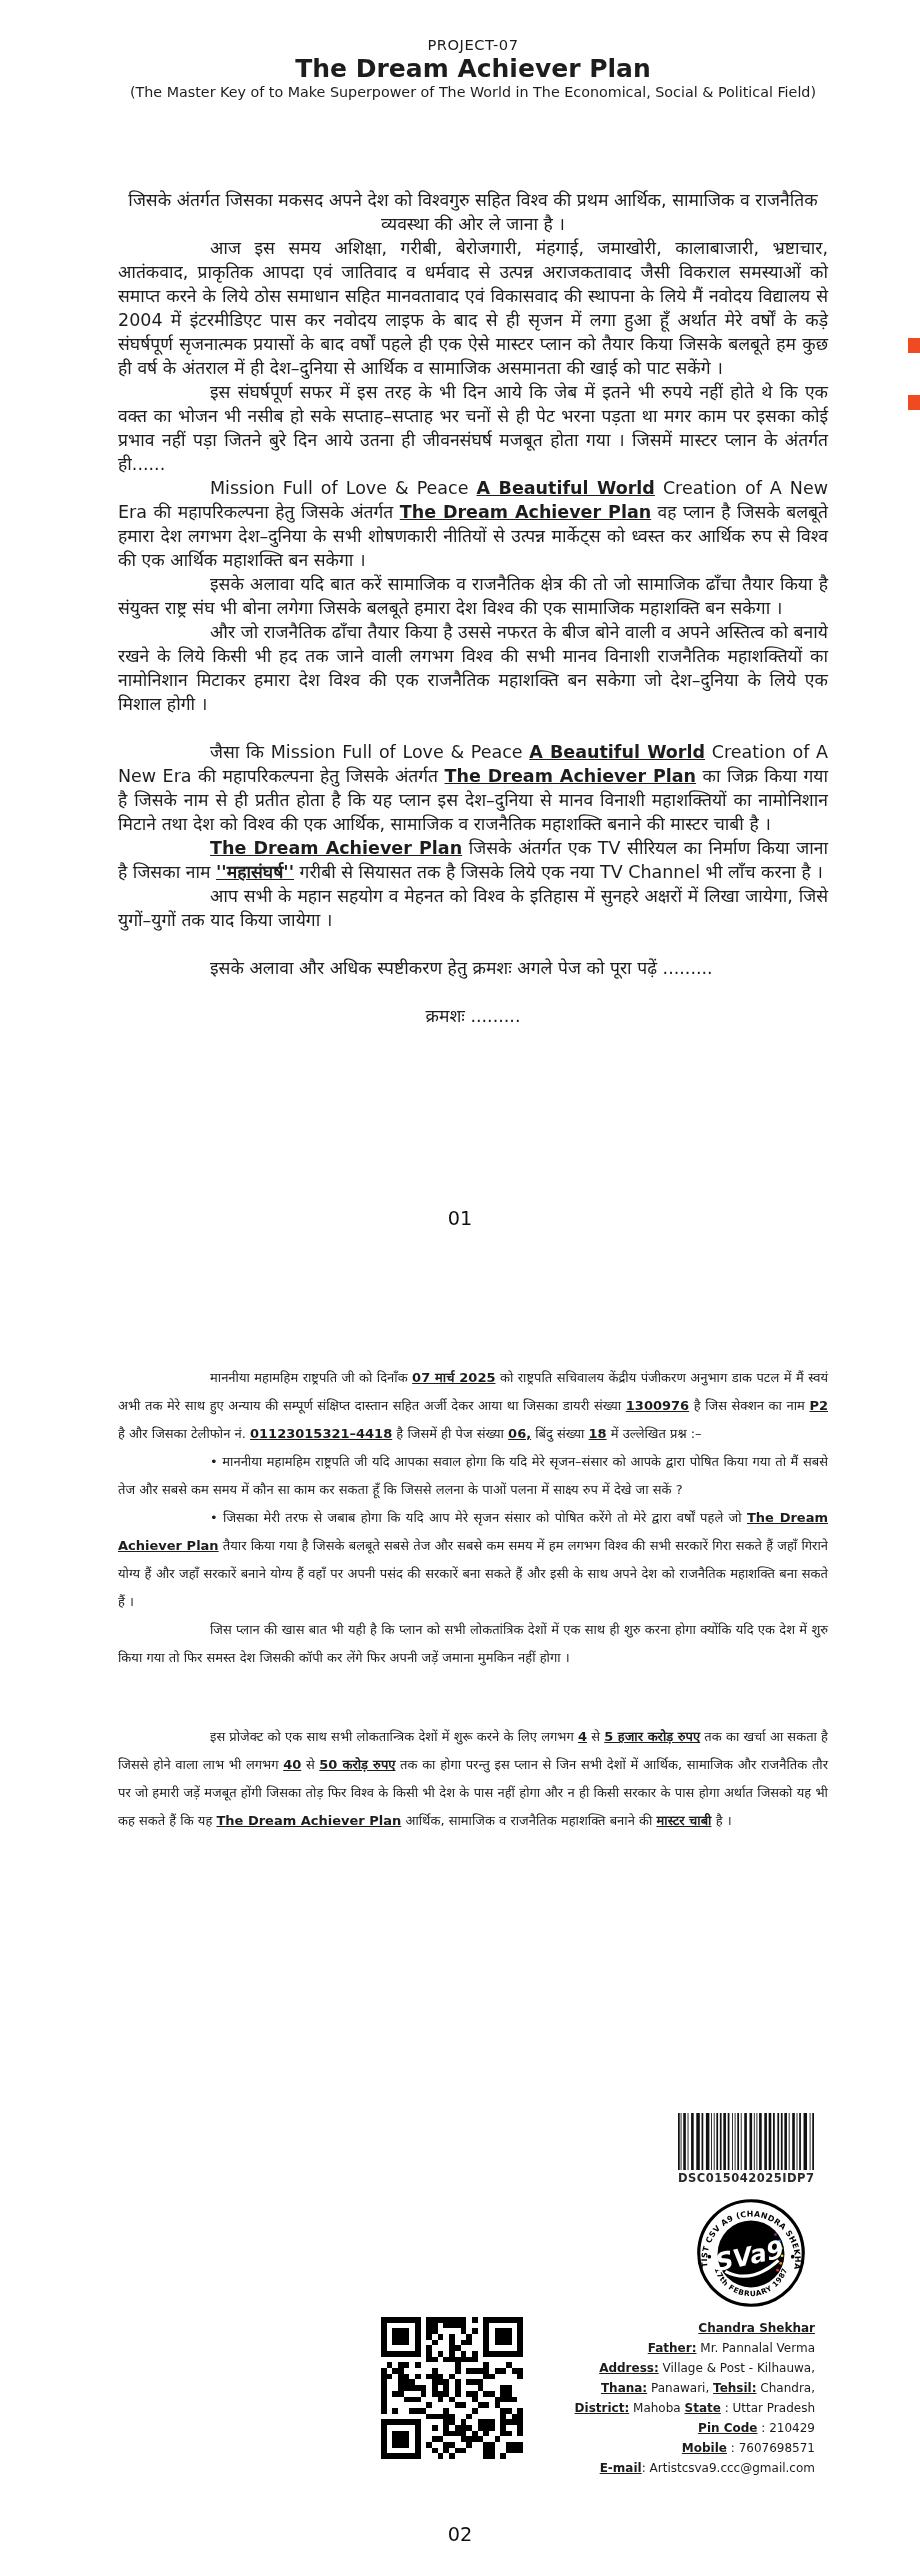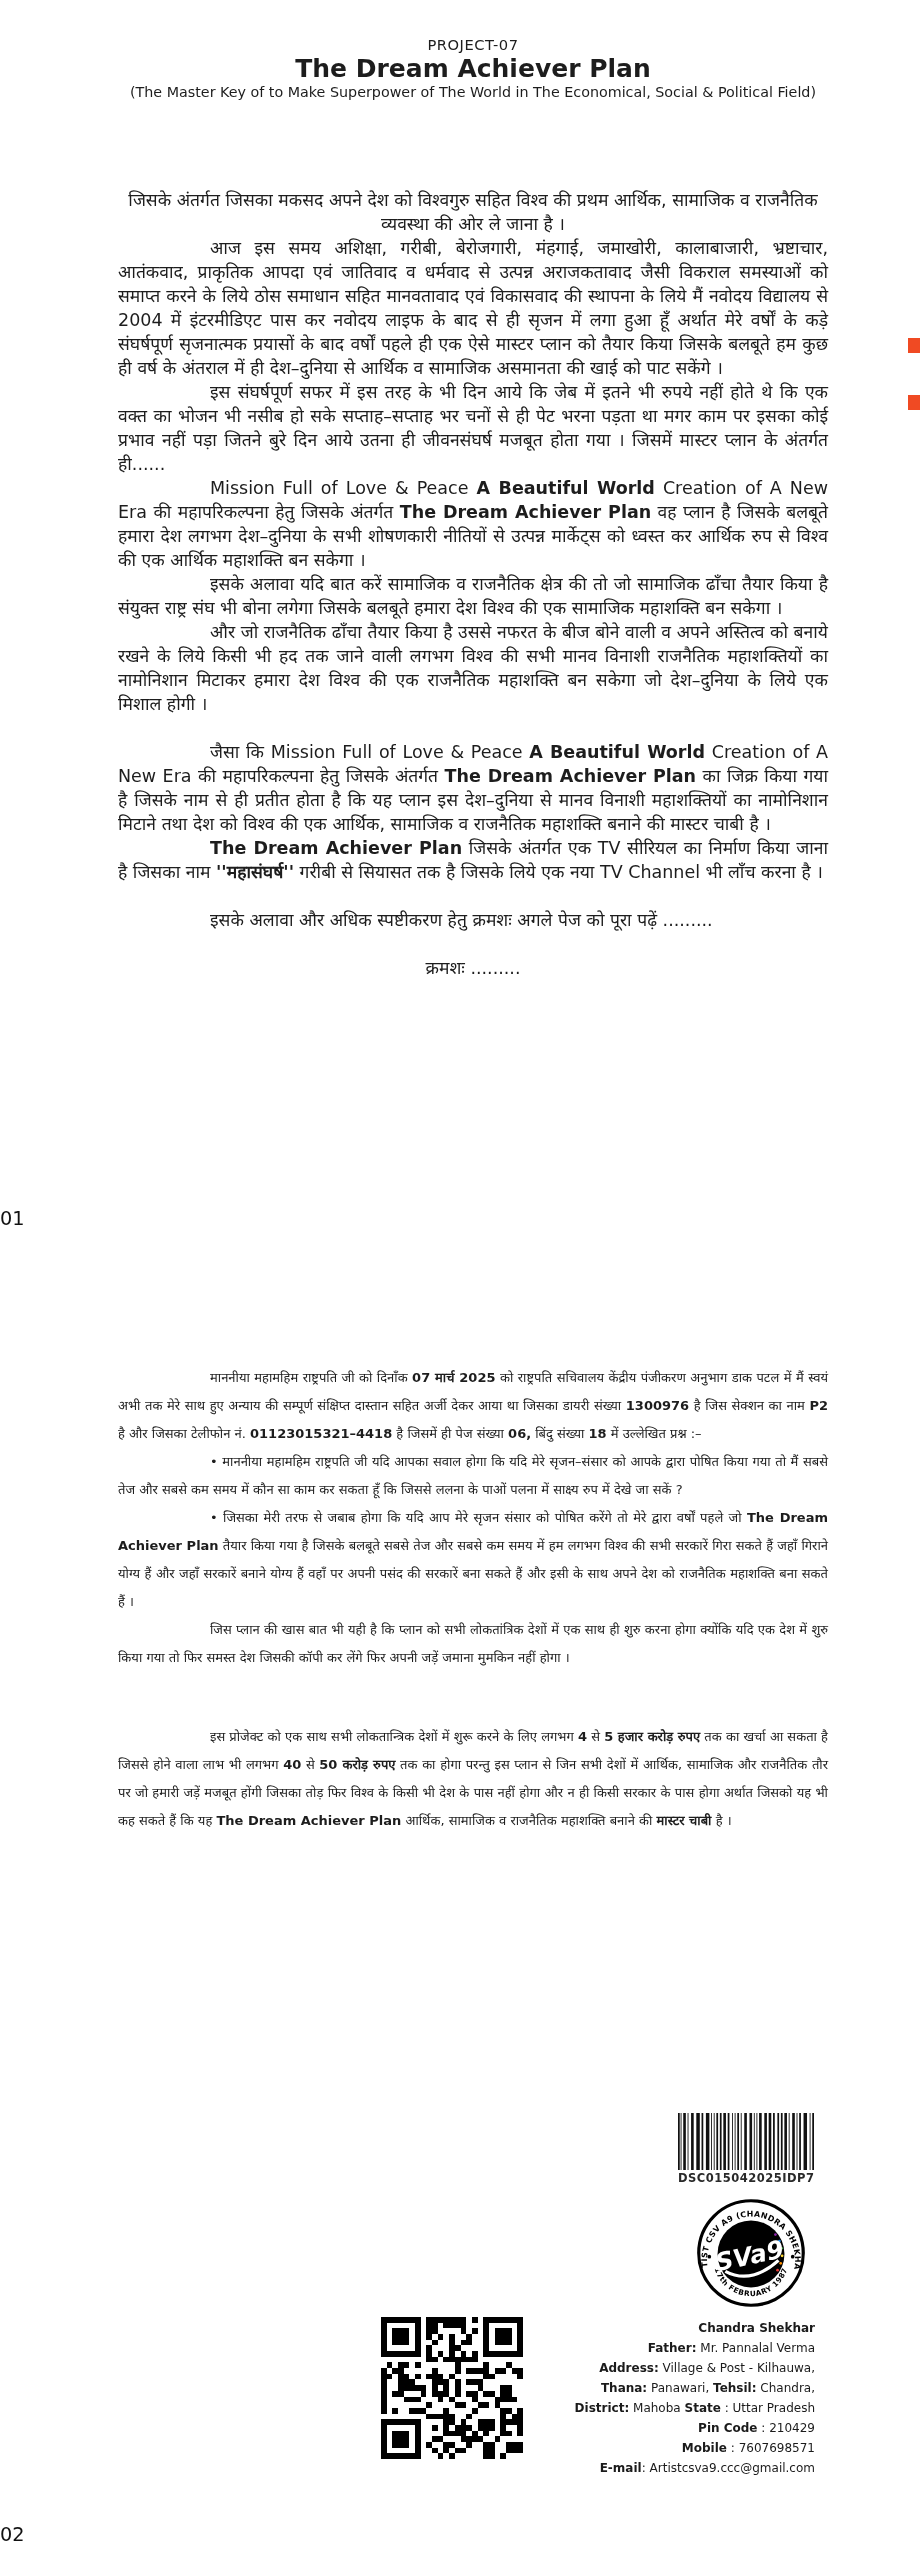--- a/index.html
+++ b/index.html
@@ -16,23 +16,23 @@
   .subtitle{font-size:14.3px;line-height:16.6px;}
   #p1paras{margin-top:87px;}
   
   #page2{position:absolute;left:118px;top:1364px;width:710px;font-size:13px;line-height:28px;}
   
   .para{margin:0;text-align:justify;text-indent:92px;}
   .para.center{text-align:center;text-indent:0;}
   .para.right{text-align:center;text-indent:0;}
   .para.gap{margin-top:24px;}
   .para.gap-lg{margin-top:51px;}
-  .b{font-weight:bold;}
-  
-  .pageno{position:absolute;left:0;right:0;text-align:left;font-size:19.3px;color:#111;}
+  .b{font-weight:bold;text-decoration:underline;}
+  
+  .pageno{position:absolute;left:0;right:0;text-align:center;font-size:19.3px;color:#111;}
   #pn1{top:1207px;}
   #pn2{top:2523px;}
   
   .barcode-wrap{position:absolute;left:678px;top:2113px;width:136px;text-align:center;}
   .barcode-wrap svg{display:block;width:136px;height:57px;}
   .barcode-label{font-size:11.5px;font-weight:600;letter-spacing:0.5px;color:#2a2a2a;margin-top:0.9px;
                  font-family:"DejaVu Sans", sans-serif;}
   .seal{position:absolute;left:696px;top:2198px;width:110px;height:110px;}
   .qr{position:absolute;left:381px;top:2317px;width:142px;height:142px;}
   .contact{position:absolute;right:105px;top:2318px;text-align:right;
@@ -56,20 +56,21 @@
     </div>
     <div id="p1paras">
         <p class="para center"><span>जिसके अंतर्गत जिसका मकसद अपने देश को विश्वगुरु सहित विश्व की प्रथम आर्थिक, सामाजिक व राजनैतिक व्यवस्था की ओर ले जाना है ।</span></p>
         <p class="para"><span>आज इस समय अशिक्षा, गरीबी, बेरोजगारी, मंहगाई, जमाखोरी, कालाबाजारी, भ्रष्टाचार, आतंकवाद, प्राकृतिक आपदा एवं जातिवाद व धर्मवाद से उत्पन्न अराजकतावाद जैसी विकराल समस्याओं को समाप्त करने के लिये ठोस समाधान सहित मानवतावाद एवं विकासवाद की स्थापना के लिये मैं नवोदय विद्यालय से 2004 में इंटरमीडिएट पास कर नवोदय लाइफ के बाद से ही सृजन में लगा हुआ हूँ अर्थात मेरे वर्षों के कड़े संघर्षपूर्ण सृजनात्मक प्रयासों के बाद वर्षों पहले ही एक ऐसे मास्टर प्लान को तैयार किया जिसके बलबूते हम कुछ ही वर्ष के अंतराल में ही देश–दुनिया से आर्थिक व सामाजिक असमानता की खाई को पाट सकेंगे ।</span></p>
         <p class="para"><span>इस संघर्षपूर्ण सफर में इस तरह के भी दिन आये कि जेब में इतने भी रुपये नहीं होते थे कि एक वक्त का भोजन भी नसीब हो सके सप्ताह–सप्ताह भर चनों से ही पेट भरना पड़ता था मगर काम पर इसका कोई प्रभाव नहीं पड़ा जितने बुरे दिन आये उतना ही जीवनसंघर्ष मजबूत होता गया । जिसमें मास्टर प्लान के अंतर्गत ही......</span></p>
         <p class="para"><span>Mission Full of Love &amp; Peace </span><span class="b">A Beautiful World</span><span> Creation of A New Era की महापरिकल्पना हेतु जिसके अंतर्गत </span><span class="b">The Dream Achiever Plan</span><span> वह प्लान है जिसके बलबूते हमारा देश लगभग देश–दुनिया के सभी शोषणकारी नीतियों से उत्पन्न मार्केट्स को ध्वस्त कर आर्थिक रुप से विश्व की एक आर्थिक महाशक्ति बन सकेगा ।</span></p>
         <p class="para"><span>इसके अलावा यदि बात करें सामाजिक व राजनैतिक क्षेत्र की तो जो सामाजिक ढाँचा तैयार किया है संयुक्त राष्ट्र संघ भी बोना लगेगा जिसके बलबूते हमारा देश विश्व की एक सामाजिक महाशक्ति बन सकेगा ।</span></p>
         <p class="para"><span>और जो राजनैतिक ढाँचा तैयार किया है उससे नफरत के बीज बोने वाली व अपने अस्तित्व को बनाये रखने के लिये किसी भी हद तक जाने वाली लगभग विश्व की सभी मानव विनाशी राजनैतिक महाशक्तियों का नामोनिशान मिटाकर हमारा देश विश्व की एक राजनैतिक महाशक्ति बन सकेगा जो देश–दुनिया के लिये एक मिशाल होगी ।</span></p>
         <p class="para gap"><span>जैसा कि Mission Full of Love &amp; Peace </span><span class="b">A Beautiful World</span><span> Creation of A New Era की महापरिकल्पना हेतु जिसके अंतर्गत </span><span class="b">The Dream Achiever Plan</span><span> का जिक्र किया गया है जिसके नाम से ही प्रतीत होता है कि यह प्लान इस देश–दुनिया से मानव विनाशी महाशक्तियों का नामोनिशान मिटाने तथा देश को विश्व की एक आर्थिक, सामाजिक व राजनैतिक महाशक्ति बनाने की मास्टर चाबी है ।</span></p>
         <p class="para"><span class="b">The Dream Achiever Plan</span><span> जिसके अंतर्गत एक TV सीरियल का निर्माण किया जाना है जिसका नाम </span><span class="b">''महासंघर्ष''</span><span> गरीबी से सियासत तक है जिसके लिये एक नया TV Channel भी लाँच करना है ।</span></p>
+        <p class="para"><span>आप सभी के महान सहयोग व मेहनत को विश्व के इतिहास में सुनहरे अक्षरों में लिखा जायेगा, जिसे युगों–युगों तक याद किया जायेगा ।</span></p>
         <p class="para gap"><span>इसके अलावा और अधिक स्पष्टीकरण हेतु क्रमशः अगले पेज को पूरा पढ़ें .........</span></p>
         <p class="para right gap"><span>क्रमशः  .........</span></p>
       </div>
   </section>
 
   <div class="pageno" id="pn1">01</div>
 
   <section id="page2">
     <div id="p2paras">
         <p class="para"><span>माननीया महामहिम राष्ट्रपति जी को दिनाँक </span><span class="b">07 मार्च 2025</span><span> को राष्ट्रपति सचिवालय केंद्रीय पंजीकरण अनुभाग डाक पटल में मैं स्वयं अभी तक मेरे साथ हुए अन्याय की सम्पूर्ण संक्षिप्त दास्तान सहित अर्जी देकर आया था जिसका डायरी संख्या </span><span class="b">1300976</span><span> है जिस सेक्शन का नाम </span><span class="b">P2</span><span> है और जिसका टेलीफोन नं. </span><span class="b">01123015321–4418</span><span> है जिसमें ही पेज संख्या </span><span class="b">06,</span><span> बिंदु संख्या </span><span class="b">18</span><span> में उल्लेखित प्रश्न :–</span></p>

